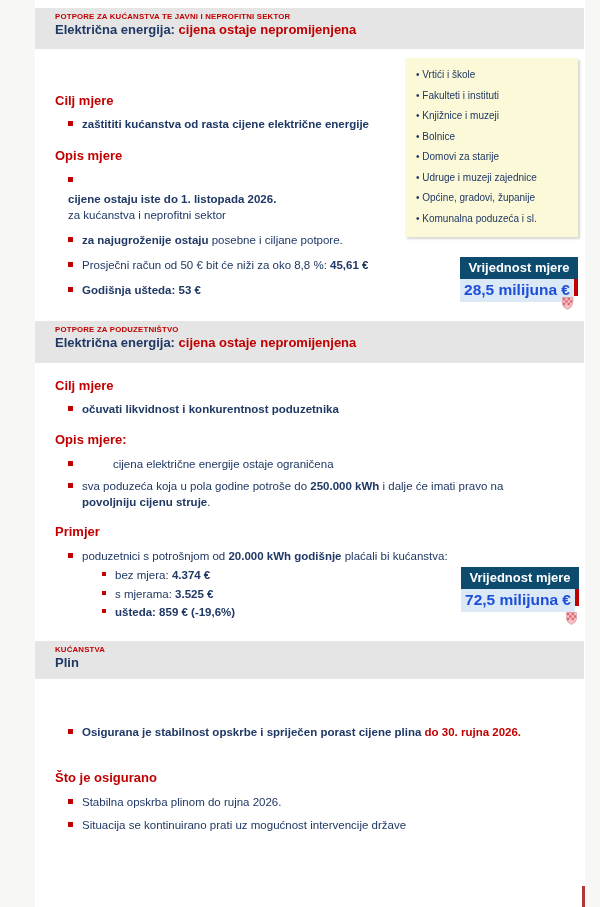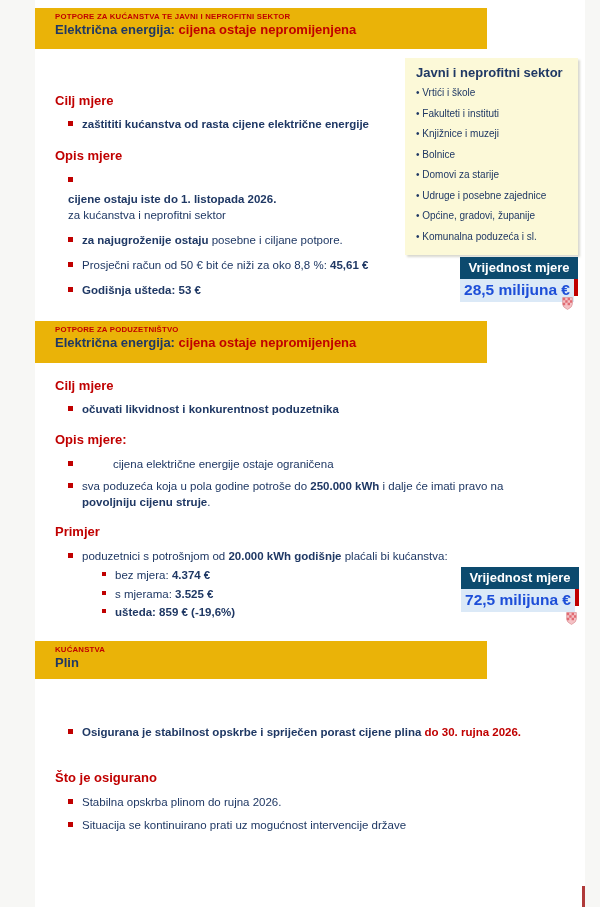--- a/index.html
+++ b/index.html
@@ -5,21 +5,21 @@
   html,body{margin:0;padding:0;}
   body{
     width:600px;height:907px;position:relative;background:#ffffff;
     font-family:"Liberation Sans",sans-serif;overflow:hidden;
   }
   .margin-strip{position:absolute;top:0;height:907px;background:#f7f7f5;}
   #margin-left{left:0;width:35px;}
   #margin-right{left:585px;width:15px;}
 
   
-  .slide-band{position:absolute;left:35px;width:452px;background:#eab308;box-sizing:border-box;padding:4px 0 0 20px;}
+  .slide-band{position:absolute;left:35px;width:549px;background:#e5e5e5;box-sizing:border-box;padding:4px 0 0 20px;}
   #band1{top:8px;height:41px;}
   #band2{top:321px;height:42px;}
   #band3{top:641px;height:38px;}
   .kicker{font-size:7.8px;font-weight:700;color:#c00000;letter-spacing:.2px;}
   .band-title{font-size:13px;font-weight:700;color:#1f3864;line-height:1.2;margin-top:1px;}
   .hl{color:#c00000;}
 
   
   .content{position:absolute;box-sizing:border-box;}
   #content1{left:55px;top:93px;width:372px;}
@@ -62,28 +62,27 @@
 
 <div class="margin-strip" id="margin-left"></div>
 <div class="margin-strip" id="margin-right"></div>
 
 <div class="slide-band" id="band1">
   <div class="kicker">POTPORE ZA KUĆANSTVA TE JAVNI I NEPROFITNI SEKTOR</div>
   <div class="band-title"><span>Električna energija: </span><span class="hl">cijena ostaje nepromijenjena</span></div>
 </div>
 
 <div id="sector-box">
-  <div class="sector-title">Javni i neprofitni sektor</div>
   <ul>
     <li>Vrtići i škole</li>
     <li>Fakulteti i instituti</li>
     <li>Knjižnice i muzeji</li>
     <li>Bolnice</li>
     <li>Domovi za starije</li>
-    <li>Udruge i posebne zajednice</li>
+    <li>Udruge i muzeji zajednice</li>
     <li>Općine, gradovi, županije</li>
     <li>Komunalna poduzeća i sl.</li>
   </ul>
 </div>
 
 <div class="content" id="content1">
   <div class="h-red">Cilj mjere</div>
   <div class="bullet" style="margin-top:8px;">
     <span class="sq"></span>
     <span class="txt b">zaštititi kućanstva od rasta cijene električne energije</span>

